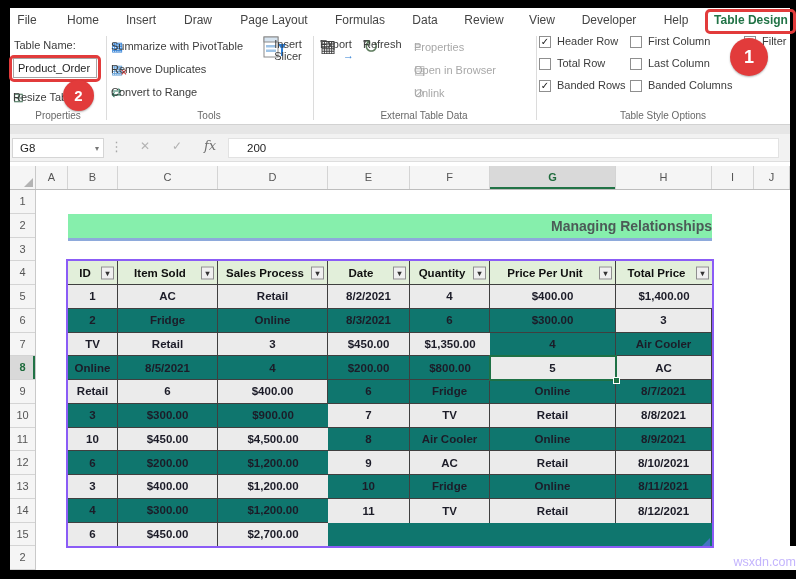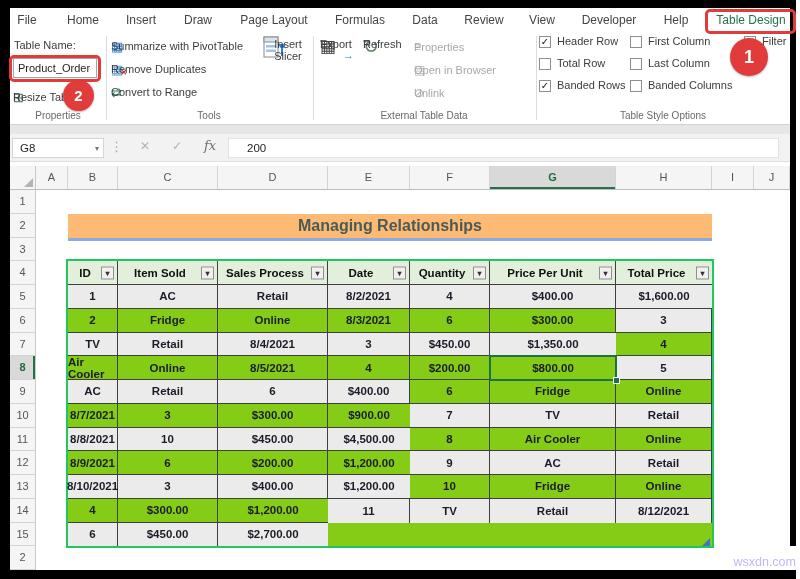--- a/index.html
+++ b/index.html
@@ -5,21 +5,21 @@
   html,body{margin:0;padding:0;}
   #stage{position:relative;width:796px;height:579px;background:#000;overflow:hidden;
          font-family:"Liberation Sans",sans-serif;-webkit-font-smoothing:antialiased;}
   #stage *{box-sizing:border-box;position:absolute;}
 
   
   #app{left:10px;top:8px;width:781px;height:562px;background:#fff;}
 
   
   .tab{top:8px;height:25px;line-height:25px;font-size:12px;color:#444;transform:translateX(-50%);white-space:nowrap;cursor:default;}
-  .tab.active{color:#217346;font-weight:400;}
+  .tab.active{color:#217346;font-weight:700;}
 
   
   .vdiv{top:36px;height:84px;width:1px;background:#dcdcdc;}
   .group-label{top:110px;font-size:10px;color:#696969;transform:translateX(-50%);white-space:nowrap;}
   .rb-label{font-size:11px;color:#3c3c3c;white-space:nowrap;}
   #tablename-input{left:13px;top:58px;width:84px;height:20px;background:#fff;border:1px solid #a6a6a6;
                    font-size:11px;line-height:18px;padding-left:4px;color:#1f1f1f;white-space:nowrap;overflow:hidden;}
   .tool-item{height:20px;display:flex;align-items:center;gap:5px;font-size:11px;color:#3c3c3c;white-space:nowrap;}
   .tool-item .ic{position:relative;font-size:13px;line-height:13px;}
   .tool-item .ic .ov{position:absolute;right:-4px;bottom:-3px;font-size:8px;font-weight:700;color:#c43b3b;}
@@ -49,26 +49,26 @@
   #colstrip{left:10px;top:166px;width:780px;height:24px;background:#f5f5f5;border-bottom:1px solid #bdbdbd;}
   .colcell{top:0;height:23px;border-right:1px solid #d4d4d4;font-size:11px;color:#555;text-align:center;line-height:23px;}
   .colcell.sel{background:#d9d9d9;box-shadow:inset 0 -2px 0 #217346;color:#1e6b3c;font-weight:700;}
   #corner{left:0;top:0;width:26px;height:23px;border-right:1px solid #c9c9c9;background:#f5f5f5;}
   #corner .tri{position:absolute;right:2px;bottom:2px;width:0;height:0;border-left:9px solid transparent;border-bottom:9px solid #b3b3b3;}
   #rowstrip{left:10px;top:190px;width:26px;height:380px;background:#f5f5f5;border-right:1px solid #c9c9c9;}
   .rowcell{left:0;width:25px;border-bottom:1px solid #d4d4d4;font-size:11px;color:#555;text-align:center;}
   .rowcell.sel{background:#d9d9d9;box-shadow:inset -2px 0 0 #217346;color:#1e6b3c;font-weight:700;}
 
   
-  #title-cell{left:68px;top:214px;width:644px;height:24px;background:#fdba74;text-align:center;
-              line-height:24px;font-size:16px;font-weight:700;color:#4c5a57;}
+  #title-cell{left:68px;top:214px;width:644px;height:24px;background:#86efac;text-align:right;
+              line-height:24px;font-size:14px;font-weight:700;color:#4c5a57;}
   #title-rule{left:68px;top:238px;width:644px;height:3px;background:#8eaadb;}
 
-  #xltable{left:66px;top:259.25px;border:2px solid #22c55e;display:grid;
-           grid-template-columns:50px 100px 110px 82px 80px 126px 96px;grid-auto-rows:23.75px;background:#84cc16;}
+  #xltable{left:66px;top:259.25px;border:2px solid #8b5cf6;display:grid;
+           grid-template-columns:50px 100px 110px 82px 80px 126px 96px;grid-auto-rows:23.75px;background:#0f766e;}
   #xltable .cell{position:relative;border-right:1px solid #3f3f3f;border-bottom:1px solid #3f3f3f;
                  display:flex;align-items:center;justify-content:center;font-size:11.5px;font-weight:600;color:#1c1c28;}
   #xltable .cell.c7{border-right:none;}
   #xltable .cell.lastrow{border-bottom:none;}
   #xltable .hcell{background:#e2efda;font-weight:700;color:#101010;padding-right:15px;}
   #xltable .banded{background:#ebebeb;}
   .filterbtn{position:absolute;right:3px;top:50%;transform:translateY(-50%);width:13px;height:13px;
              background:#f0f0f0;border:1px solid #8f8f8f;font-size:8px;line-height:11px;text-align:center;color:#333;}
   #sel-outline{left:489px;top:355px;width:128px;height:26px;border:2px solid #1e7145;z-index:5;}
   #fill-handle{left:613px;top:377px;width:7px;height:7px;background:#1e7145;border:1px solid #fff;z-index:6;}
@@ -258,31 +258,30 @@
       <div class="cell hcell c4">Date<span class="filterbtn">▾</span></div>
       <div class="cell hcell c5">Quantity<span class="filterbtn">▾</span></div>
       <div class="cell hcell c6">Price Per Unit<span class="filterbtn">▾</span></div>
       <div class="cell hcell c7">Total Price<span class="filterbtn">▾</span></div>
       <div class="cell c1 banded">1</div>
       <div class="cell c2 banded">AC</div>
       <div class="cell c3 banded">Retail</div>
       <div class="cell c4 banded">8/2/2021</div>
       <div class="cell c5 banded">4</div>
       <div class="cell c6 banded">$400.00</div>
-      <div class="cell c7 banded">$1,600.00</div>
+      <div class="cell c7 banded">$1,400.00</div>
       <div class="cell c1">2</div>
       <div class="cell c2">Fridge</div>
       <div class="cell c3">Online</div>
       <div class="cell c4">8/3/2021</div>
       <div class="cell c5">6</div>
       <div class="cell c6">$300.00</div>
       <div class="cell c1 banded">3</div>
       <div class="cell c2 banded">TV</div>
       <div class="cell c3 banded">Retail</div>
-      <div class="cell c4 banded">8/4/2021</div>
       <div class="cell c5 banded">3</div>
       <div class="cell c6 banded">$450.00</div>
       <div class="cell c7 banded">$1,350.00</div>
       <div class="cell c1">4</div>
       <div class="cell c2">Air Cooler</div>
       <div class="cell c3">Online</div>
       <div class="cell c4">8/5/2021</div>
       <div class="cell c5">4</div>
       <div class="cell c6">$200.00</div>
       <div class="cell c7">$800.00</div>
@@ -315,20 +314,21 @@
       <div class="cell c1 banded">9</div>
       <div class="cell c2 banded">AC</div>
       <div class="cell c3 banded">Retail</div>
       <div class="cell c4 banded">8/10/2021</div>
       <div class="cell c5 banded">3</div>
       <div class="cell c6 banded">$400.00</div>
       <div class="cell c7 banded">$1,200.00</div>
       <div class="cell c1">10</div>
       <div class="cell c2">Fridge</div>
       <div class="cell c3">Online</div>
+      <div class="cell c4">8/11/2021</div>
       <div class="cell c5">4</div>
       <div class="cell c6">$300.00</div>
       <div class="cell c7">$1,200.00</div>
       <div class="cell c1 banded lastrow">11</div>
       <div class="cell c2 banded lastrow">TV</div>
       <div class="cell c3 banded lastrow">Retail</div>
       <div class="cell c4 banded lastrow">8/12/2021</div>
       <div class="cell c5 banded lastrow">6</div>
       <div class="cell c6 banded lastrow">$450.00</div>
       <div class="cell c7 banded lastrow">$2,700.00</div>

